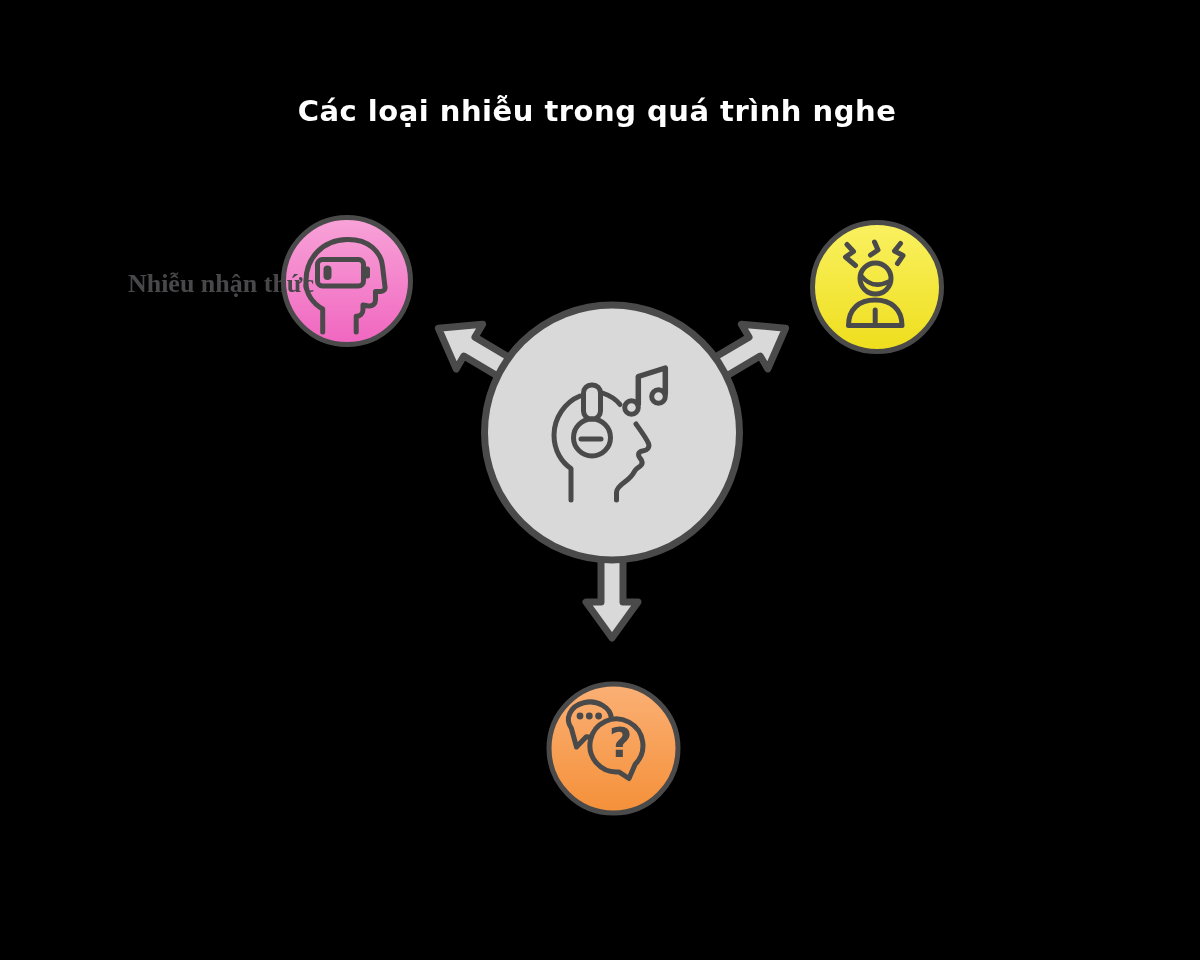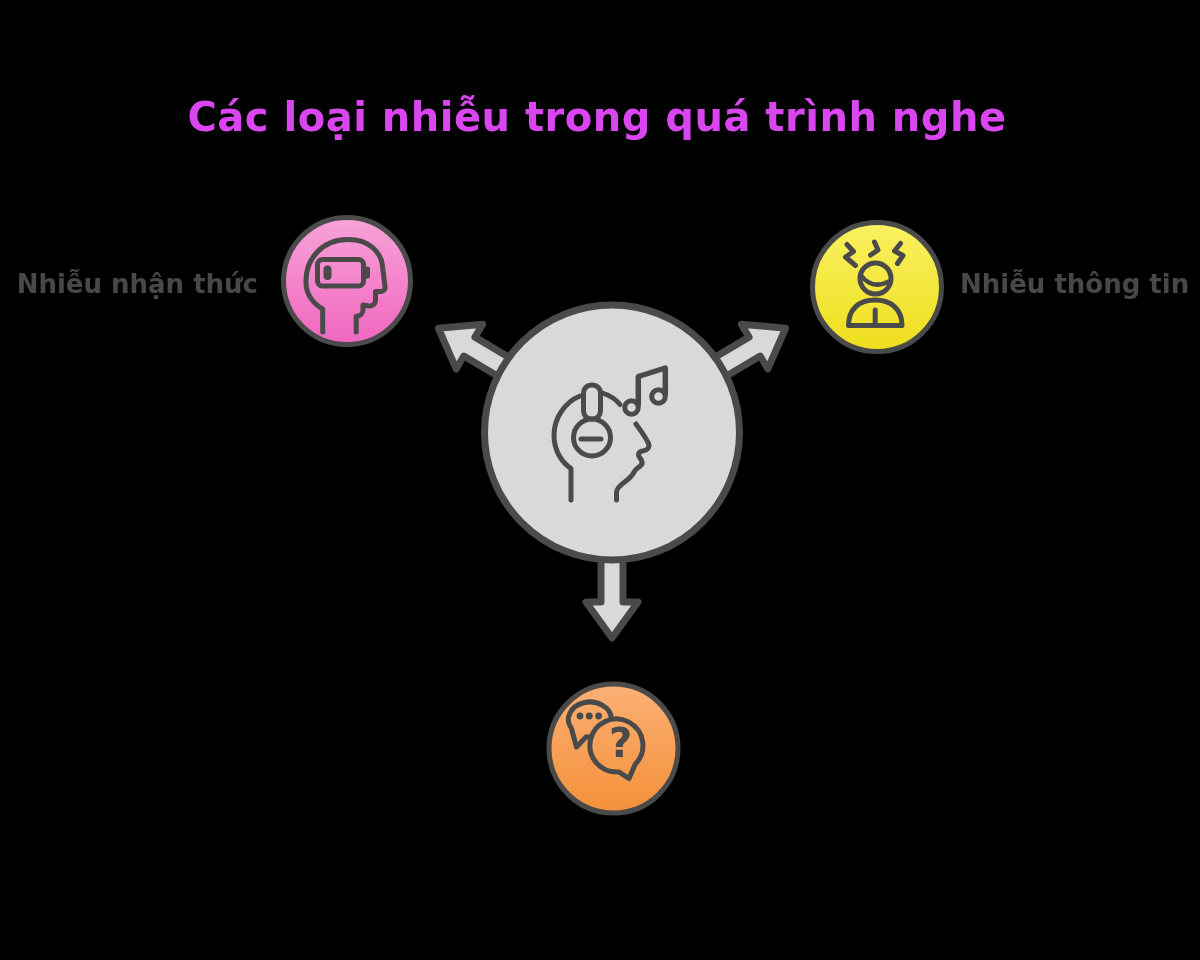--- a/index.html
+++ b/index.html
@@ -3,26 +3,26 @@
 <meta charset="utf-8">
 <style>
   html,body{margin:0;padding:0;background:#000;}
   .canvas{
     position:relative;width:1200px;height:960px;background:#000000;
     overflow:hidden;font-family:"DejaVu Sans","Liberation Sans",sans-serif;
   }
   .canvas svg{position:absolute;left:0;top:0;}
   .title{
     position:absolute;left:597px;top:94px;transform:translateX(-50%);
-    font-size:40px;font-weight:bold;color:#d946ef;white-space:nowrap;letter-spacing:.5px;
+    font-size:29px;font-weight:bold;color:#ffffff;white-space:nowrap;letter-spacing:.5px;
   }
   .node-label{
     position:absolute;font-size:26px;font-weight:bold;color:#48484B;white-space:nowrap;line-height:32px;
   }
-  .label-left{right:942px;top:268px;text-align:left;}
+  .label-left{right:886px;top:268px;text-align:left;font-family:Liberation Serif, serif;}
   .label-right{left:960px;top:268px;}
   .label-bottom{left:610px;top:836px;transform:translateX(-50%);}
 </style>
 </head>
 <body>
 
 <div class="canvas">
 
   <div class="title">Các loại nhiễu trong quá trình nghe</div>
 
@@ -108,15 +108,14 @@
           <circle cx="598.6" cy="716" r="3.4"></circle>
         </g>
 
         <path fill="url(#gradOrange)" d="M 635.2,764.2 A 26.5,26.5 0 1 0 618.8,771.9 L 629,778.5 Z"></path>
         <text x="620.5" y="757" text-anchor="middle" fill="#4A4A4A" stroke="none" style="font-family:'DejaVu Sans','Liberation Sans',sans-serif;font-size:40px;font-weight:bold;">?</text>
       </g>
     </g>
   </svg>
 
   <div class="node-label label-left">Nhiễu nhận thức</div>
-  <div class="node-label label-right">Nhiễu thông tin</div>
 
 </div>
 
 </body></html>

